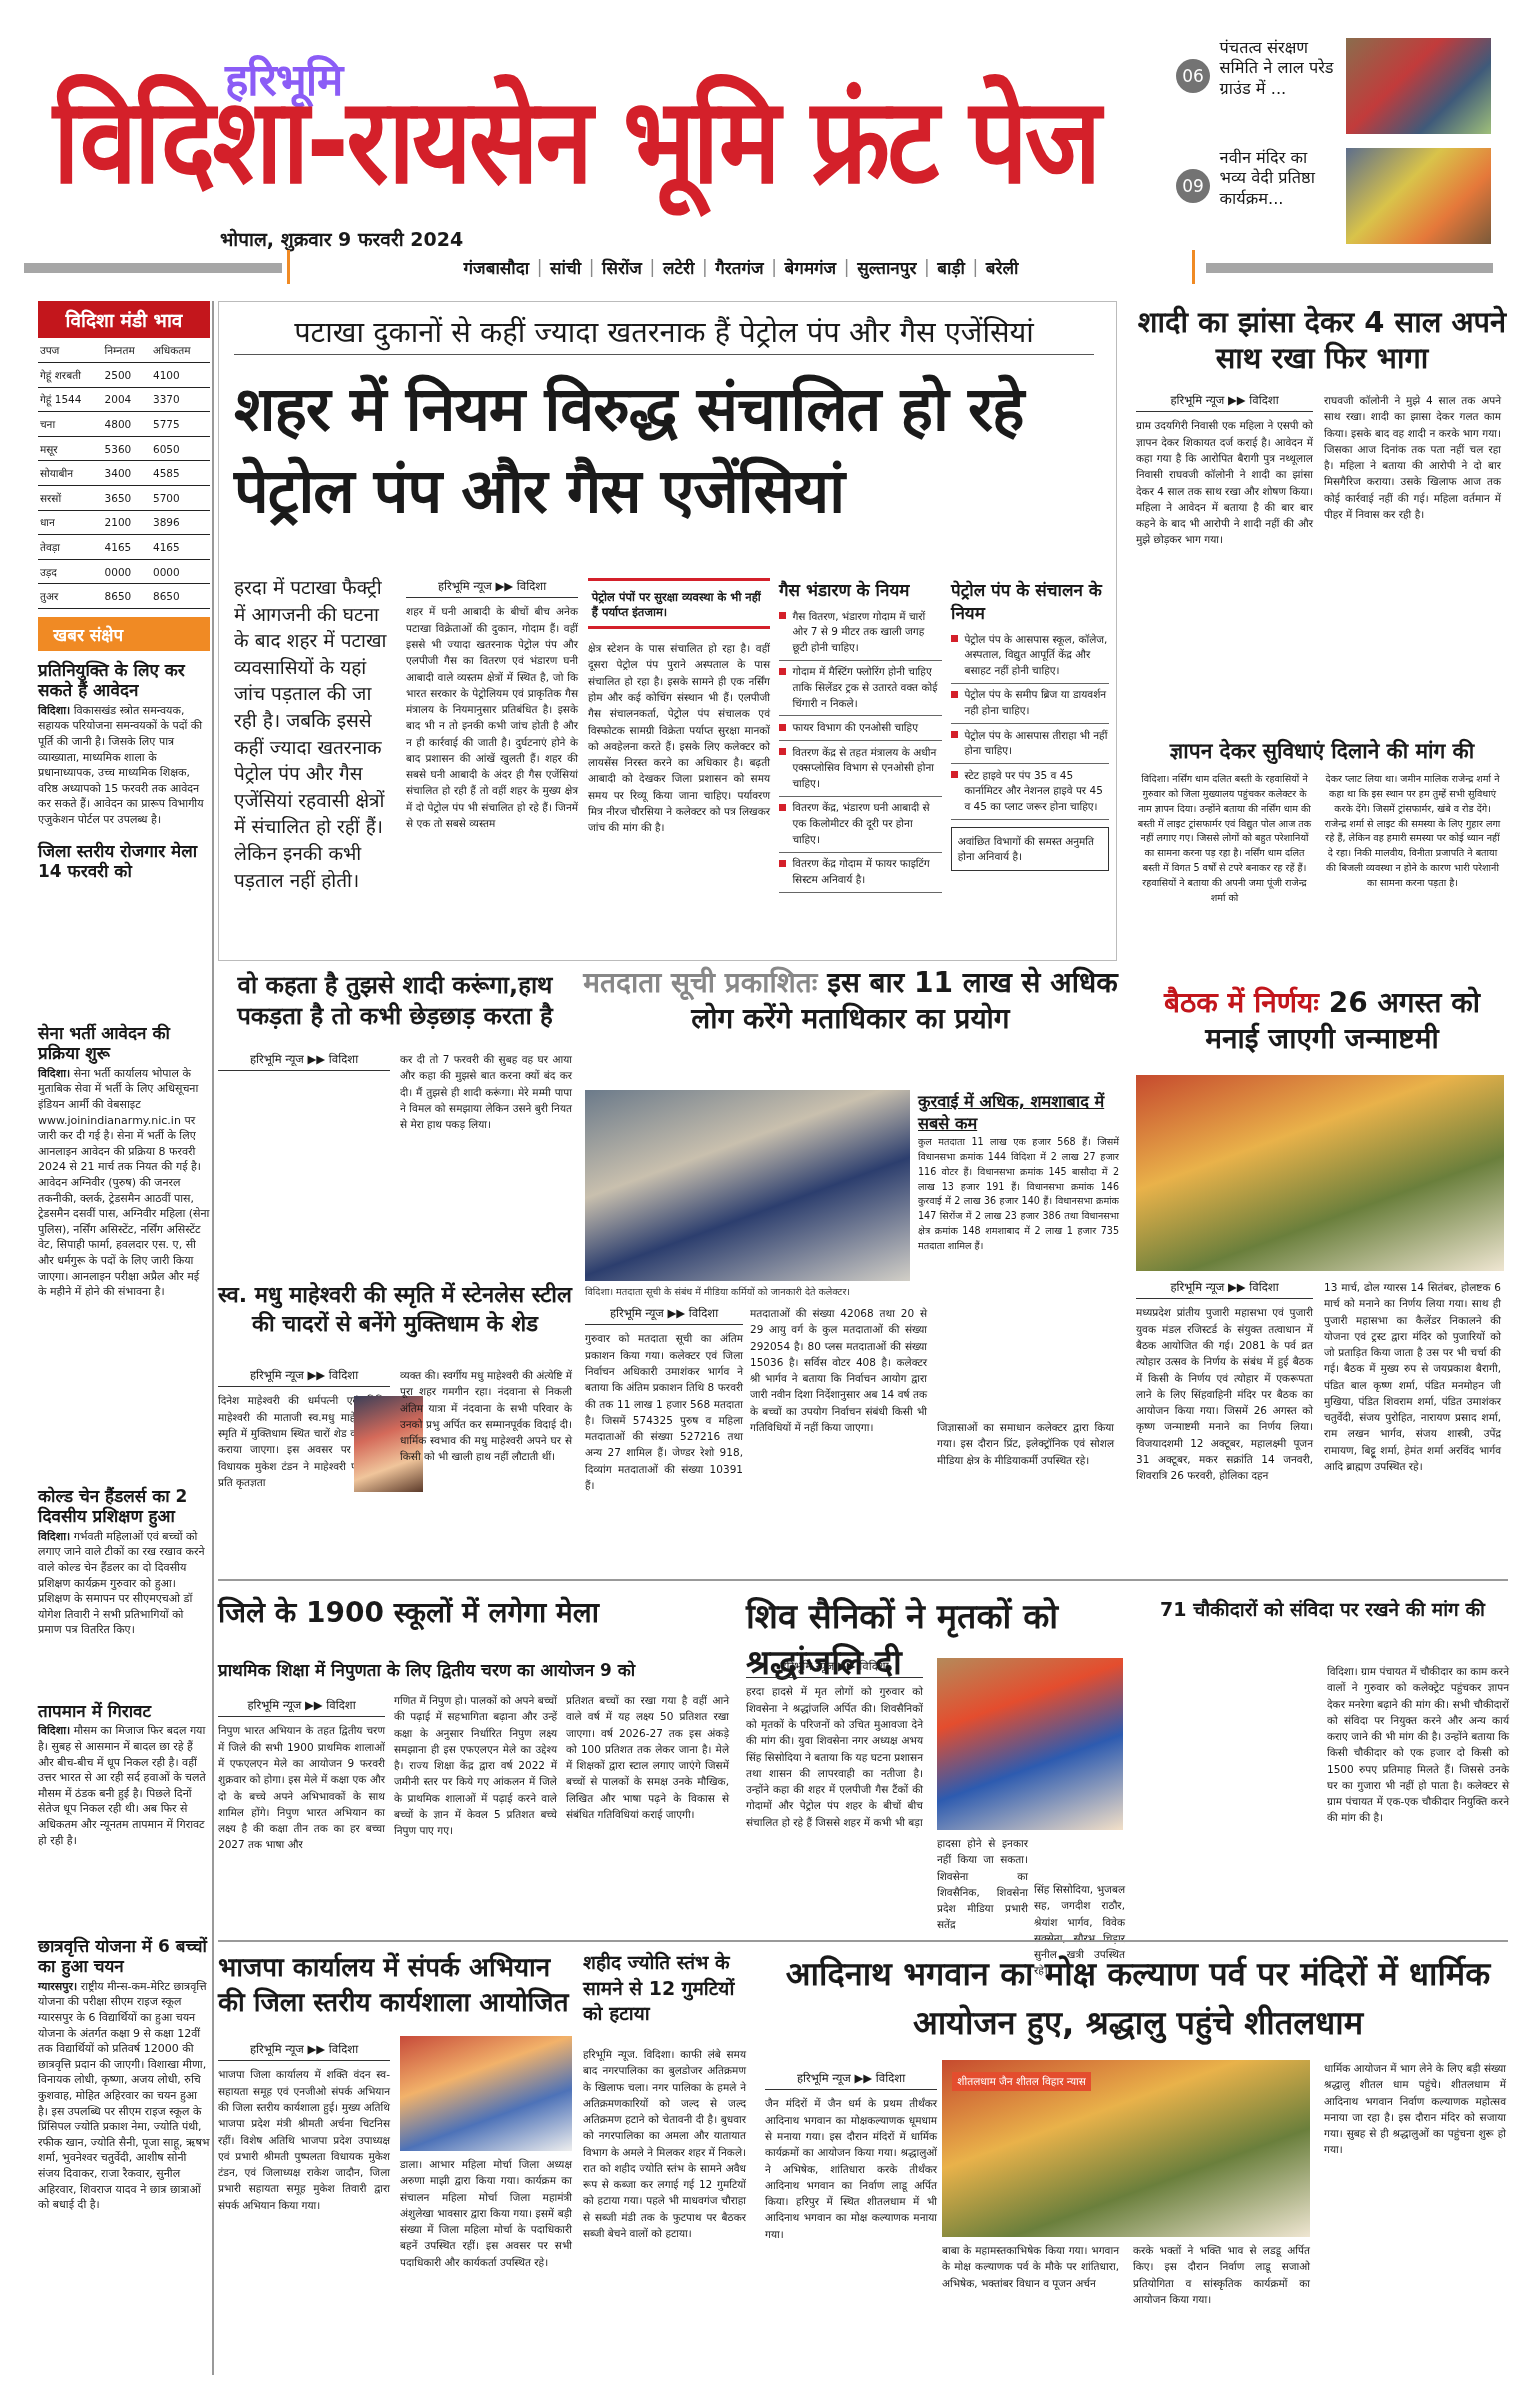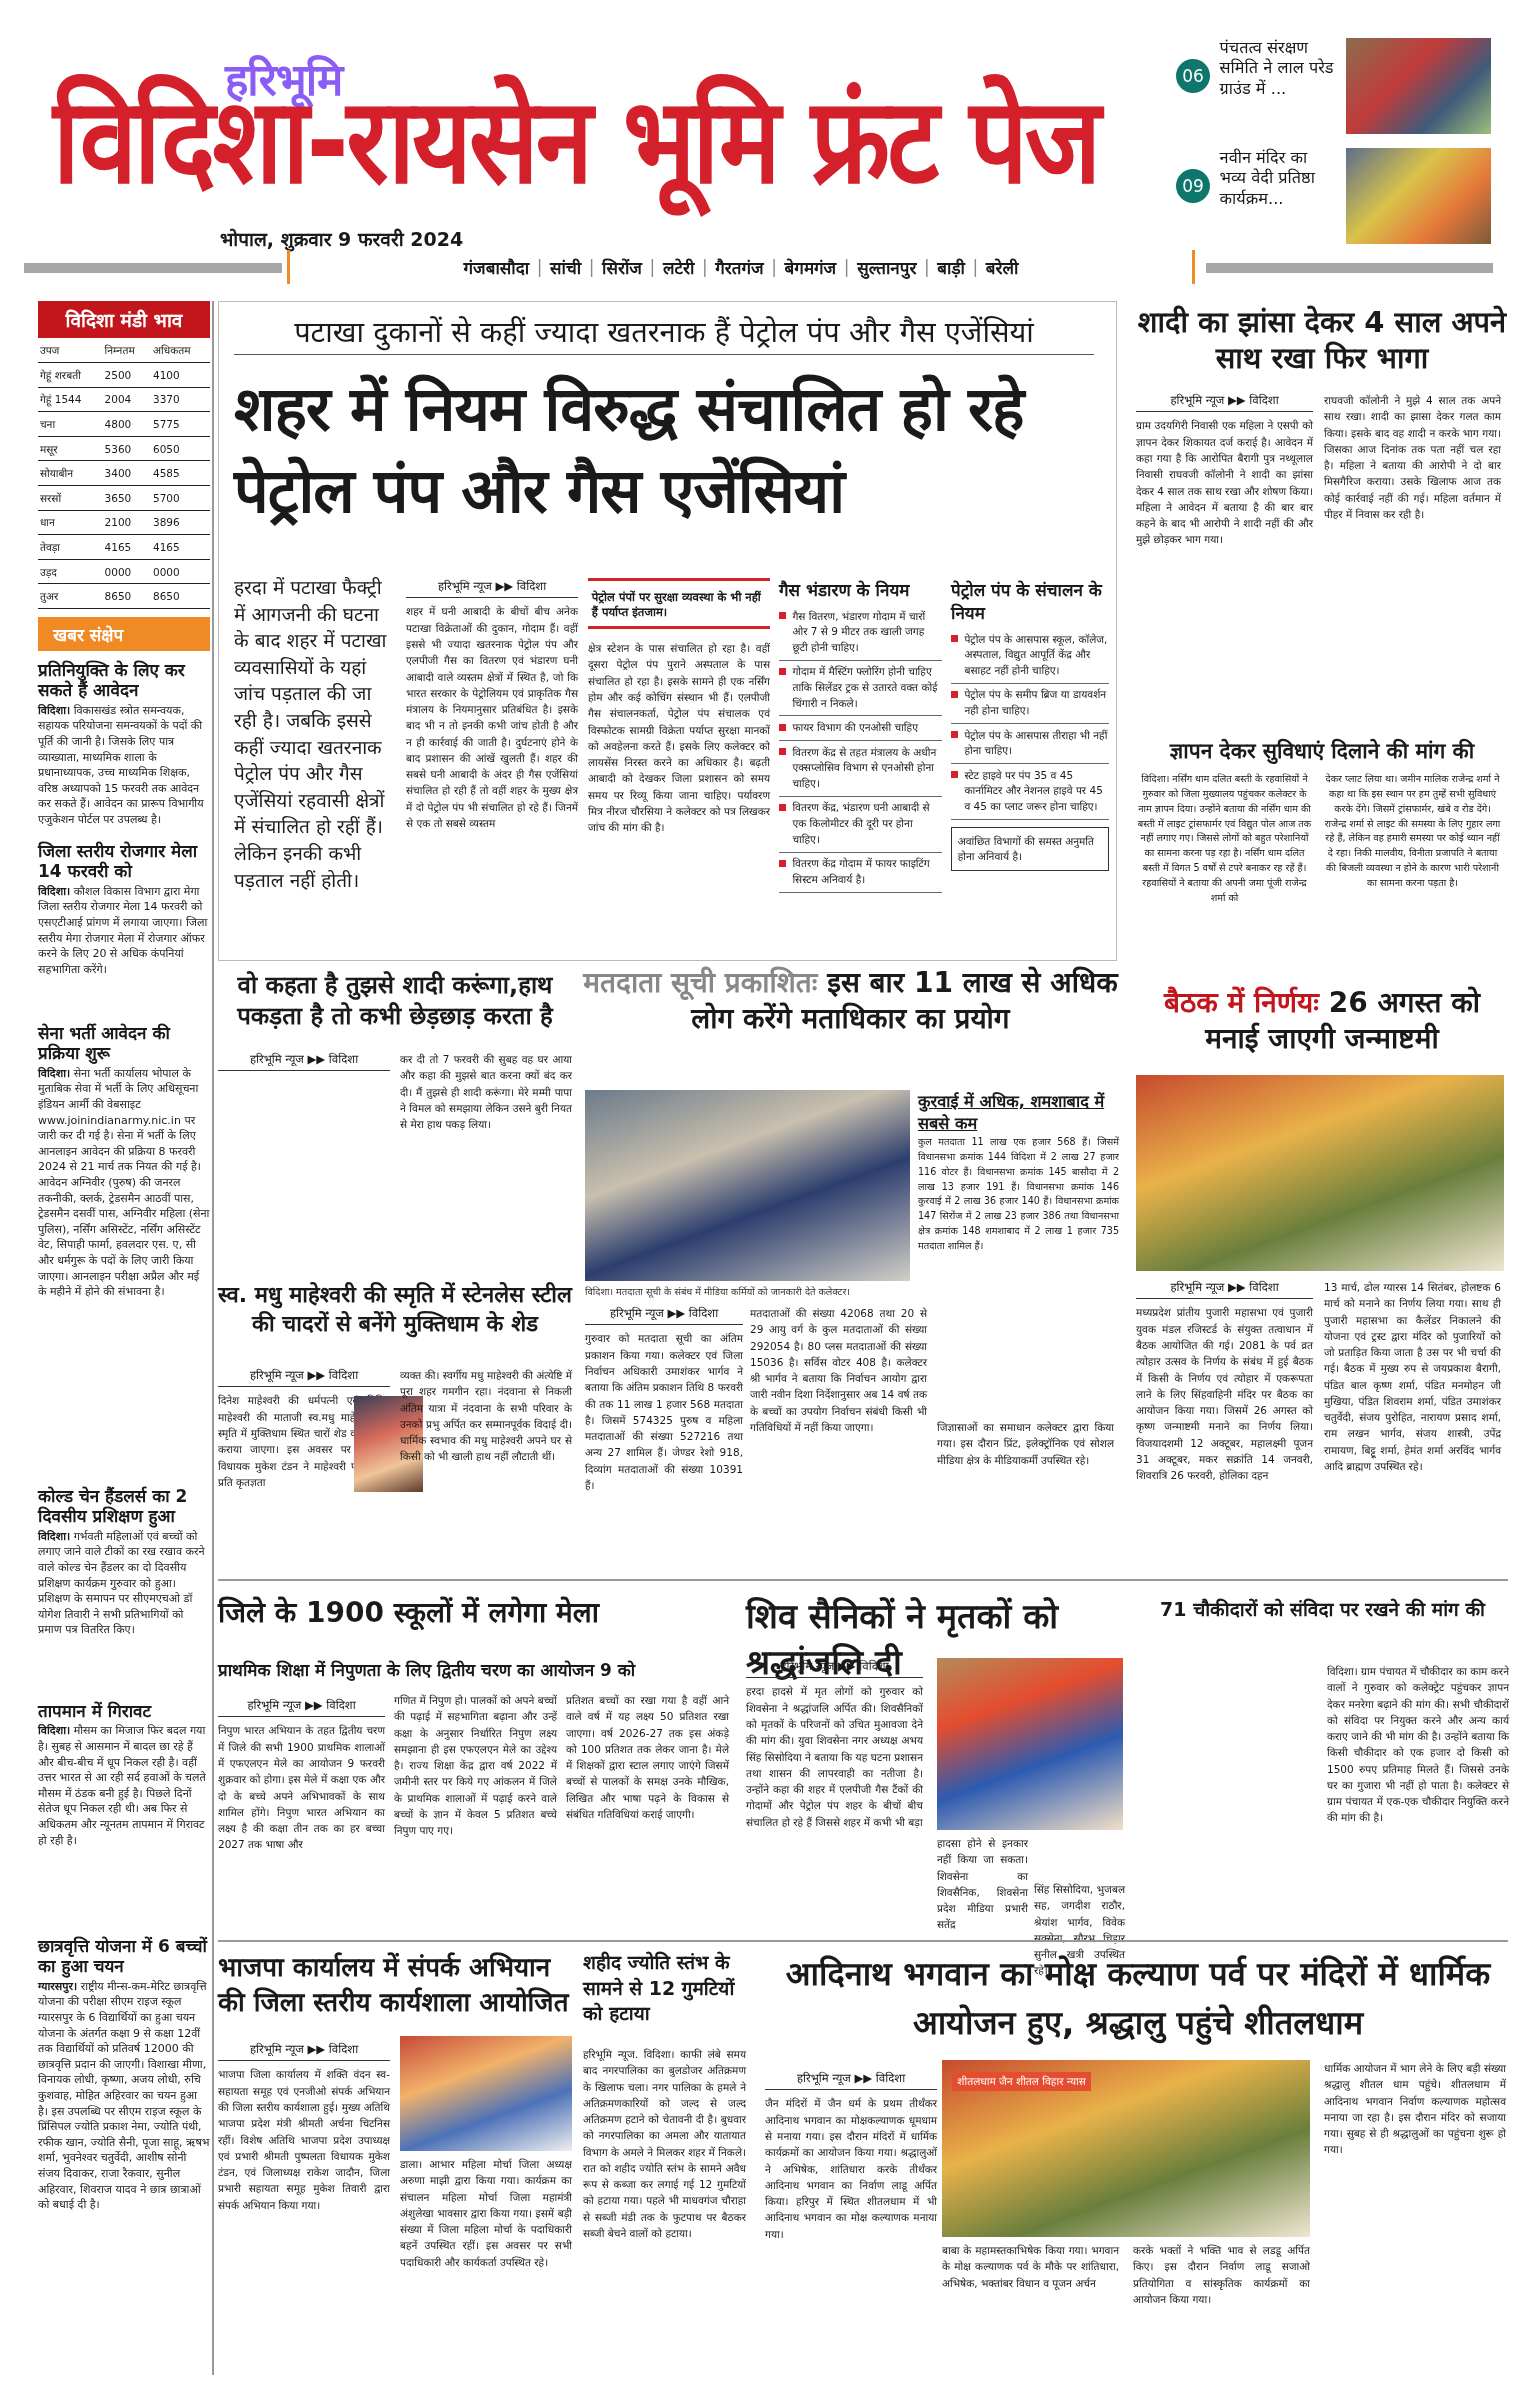--- a/index.html
+++ b/index.html
@@ -6,21 +6,21 @@
 body{width:1524px;height:2399px;background:#fff;font-family:"DejaVu Sans","Liberation Sans",sans-serif;color:#1a1a1a;position:relative;overflow:hidden}
 .abs{position:absolute}
 .brand{left:225px;top:48px;font-size:44px;font-weight:bold;color:#8b5cf6;letter-spacing:-1px}
 .title{left:53px;top:76px;font-size:103px;font-weight:bold;color:#d4202a;letter-spacing:-2.9px;line-height:1.1;transform:scaleY(1.15);transform-origin:top left}
 .dateline{left:220px;top:226px;font-size:19px;font-weight:bold}
 .rulebar{left:24px;top:263px;width:258px;height:9.6px;background:#a6a6a6}
 .rulebar2{left:1206px;top:263px;width:287px;height:9.6px;background:#a6a6a6}
 .townbar{left:287px;top:250px;width:908px;height:34px;display:flex;align-items:center;justify-content:center;border-left:3.8px solid #f08a24;border-right:3.8px solid #f08a24;font-size:17px;font-weight:bold}
 .townbar span.sep{color:#888;margin:0 7.6px;font-weight:normal}
 .teaser{left:1176px;width:315px;display:flex;gap:9.6px}
-.teaser .num{width:34px;height:34px;border-radius:50%;background:#0f766e;color:#fff;font-size:17px;display:flex;align-items:center;justify-content:center;flex-shrink:0;margin-top:21px}
+.teaser .num{width:34px;height:34px;border-radius:50%;background:#737373;color:#fff;font-size:17px;display:flex;align-items:center;justify-content:center;flex-shrink:0;margin-top:21px}
 .teaser .txt{width:124px;font-size:16.3px;line-height:1.25}
 .teaser .ph{width:153px;height:96px;background:linear-gradient(135deg,#8a6d4d,#c23b3b 40%,#3f5a7a 70%,#9fbf7a)}
 .teaser .ph.b{background:linear-gradient(135deg,#5d6e8c,#d9c34a 40%,#e5783a 70%,#7a5a3a)}
 
 .mandi{left:38px;top:301px;width:172px}
 .mandi .hd{background:#c3161c;color:#fff;font-size:19px;font-weight:bold;text-align:center;padding:5.7px 0}
 .mandi table{width:100%;border-collapse:collapse;font-size:10.5px}
 .mandi td{padding:4.8px 1.9px;border-bottom:1px solid #222}
 .khabar{left:38px;top:617px;width:172px;background:#f08a24;color:#fff;font-weight:bold;font-size:17px;padding:5.7px 15.3px}
 .brief{left:38px;width:172px;font-size:11px;line-height:1.42}
@@ -149,21 +149,20 @@
   </tbody>
     </table>
 </div>
 <div class="abs khabar">खबर संक्षेप</div>
 <div class="abs brief" style="top:660px">
   <h3>प्रतिनियुक्ति के लिए कर सकते हैं आवेदन</h3>
   <p><b>विदिशा।</b> <span>विकासखंड स्त्रोत समन्वयक, सहायक परियोजना समन्वयकों के पदों की पूर्ति की जानी है। जिसके लिए पात्र व्याख्याता, माध्यमिक शाला के प्रधानाध्यापक, उच्च माध्यमिक शिक्षक, वरिष्ठ अध्यापको 15 फरवरी तक आवेदन कर सकते हैं। आवेदन का प्रारूप विभागीय एजुकेशन पोर्टल पर उपलब्ध है।</span></p>
 </div>
 <div class="abs brief" style="top:841px">
   <h3>जिला स्तरीय रोजगार मेला 14 फरवरी को</h3>
-  <p><b>विदिशा।</b> <span>कौशल विकास विभाग द्वारा मेगा जिला स्तरीय रोजगार मेला 14 फरवरी को एसएटीआई प्रांगण में लगाया जाएगा। जिला स्तरीय मेगा रोजगार मेला में रोजगार ऑफर करने के लिए 20 से अधिक कंपनियां सहभागिता करेंगे।</span></p>
 </div>
 <div class="abs brief" style="top:1023px">
   <h3>सेना भर्ती आवेदन की प्रक्रिया शुरू</h3>
   <p><b>विदिशा।</b> <span>सेना भर्ती कार्यालय भोपाल के मुताबिक सेवा में भर्ती के लिए अधिसूचना इंडियन आर्मी की वेबसाइट www.joinindianarmy.nic.in पर जारी कर दी गई है। सेना में भर्ती के लिए आनलाइन आवेदन की प्रक्रिया 8 फरवरी 2024 से 21 मार्च तक नियत की गई है। आवेदन अग्निवीर (पुरुष) की जनरल तकनीकी, क्लर्क, ट्रेडसमैन आठवीं पास, ट्रेडसमैन दसवीं पास, अग्निवीर महिला (सेना पुलिस), नर्सिंग असिस्टेंट, नर्सिंग असिस्टेंट वेट, सिपाही फार्मा, हवलदार एस. ए, सी और धर्मगुरू के पदों के लिए जारी किया जाएगा। आनलाइन परीक्षा अप्रैल और मई के महीने में होने की संभावना है।</span></p>
 </div>
 <div class="abs brief" style="top:1486px">
   <h3>कोल्ड चेन हैंडलर्स का 2 दिवसीय प्रशिक्षण हुआ</h3>
   <p><b>विदिशा।</b> <span>गर्भवती महिलाओं एवं बच्चों को लगाए जाने वाले टीकों का रख रखाव करने वाले कोल्ड चेन हैंडलर का दो दिवसीय प्रशिक्षण कार्यक्रम गुरुवार को हुआ। प्रशिक्षण के समापन पर सीएमएचओ डॉ योगेश तिवारी ने सभी प्रतिभागियों को प्रमाण पत्र वितरित किए।</span></p>
 </div>
 <div class="abs brief" style="top:1701px">

